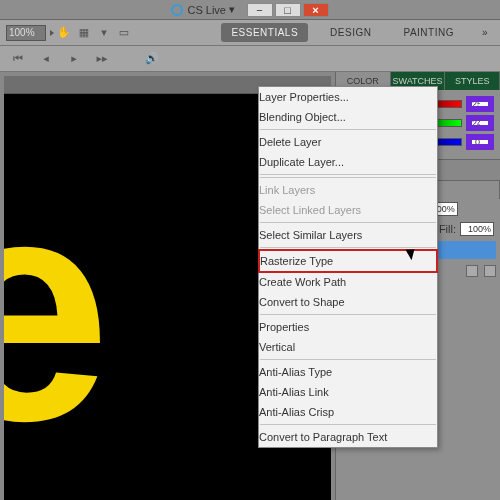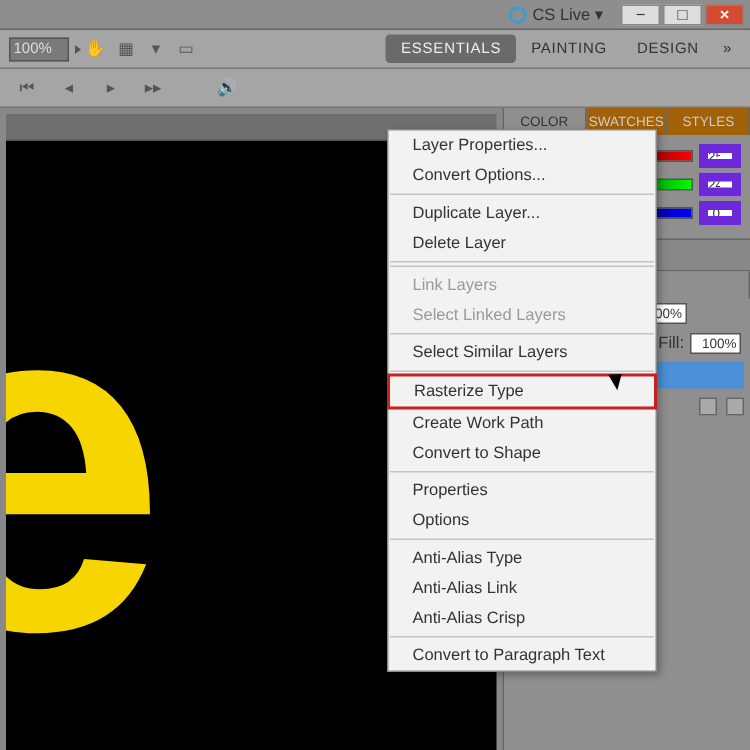--- a/index.html
+++ b/index.html
@@ -1,40 +1,40 @@
 <!DOCTYPE html>
 <html><head>
 <meta charset="utf-8">
 <style>
 *{margin:0;padding:0;box-sizing:border-box;font-family:Tahoma,Arial,sans-serif;font-size:11px;color:#333}
 body{background:#a5a5a5;width:500px;height:500px;overflow:hidden;position:relative}
-.topbar{height:20px;background:#8e8e8e;display:flex;align-items:center;justify-content:flex-end;padding:0 4px;border-bottom:1px solid #666}
+.topbar{height:20px;background:#8e8e8e;display:flex;align-items:center;justify-content:center;padding:0 4px;border-bottom:1px solid #666}
 .wbtn{width:26px;height:14px;margin-left:2px;display:flex;align-items:center;justify-content:center;border:1px solid #888;background:#ddd}
 .wbtn.min{background:#ddd}
 .wbtn.max{background:#ddd}
 .wbtn.close{background:#d54b31;color:#fff;font-weight:bold}
 .cslive{display:flex;align-items:center;margin-right:10px;color:#333;font-size:11px}
 .cslive-icon{width:12px;height:12px;border:2px solid #3a9bd6;border-radius:50%;margin-right:4px}
 .menubar{height:26px;background:#a5a5a5;display:flex;align-items:center;padding:0 6px;border-bottom:1px solid #777}
 .zoom{display:flex;align-items:center;gap:4px}
 .zoom input{width:40px;height:16px;background:#7a7a7a;border:1px solid #555;color:#ddd;font-size:10px;padding:0 2px}
 .zoom-tri{width:0;height:0;border-left:4px solid #555;border-top:3px solid transparent;border-bottom:3px solid transparent}
 .icon-sm{width:16px;height:16px;display:flex;align-items:center;justify-content:center;color:#555;margin:0 2px}
-.workspaces{margin-left:auto;display:flex;gap:0}
+.workspaces{margin-left:auto;display:flex;gap:12px}
 .ws-tab{padding:4px 10px;font-size:10px;color:#333;background:transparent;border:none;letter-spacing:0.5px}
 .ws-tab.active{background:#6a6a6a;color:#eee;border-radius:3px}
 .ws-more{padding:4px 6px}
 .optbar{height:26px;background:#a5a5a5;display:flex;align-items:center;padding:0 8px;gap:8px;border-bottom:1px solid #777}
 .main{display:flex;height:428px}
 .canvas-wrap{flex:1;background:#888;padding:4px}
 .tabwell{height:18px;background:#6f6f6f;border-bottom:1px solid #555}
 .canvas{background:#000;width:100%;height:406px;position:relative;overflow:hidden}
 .yel{position:absolute;left:-140px;top:30px;font-size:320px;font-weight:900;color:#f6d500;letter-spacing:-20px;font-family:Arial Black,Arial,sans-serif}
 .panels{width:165px;background:#8f8f8f;border-left:1px solid #666;display:flex;flex-direction:column}
-.panel-tabs{display:flex;background:#a16207;height:18px}
+.panel-tabs{display:flex;background:#14532d;height:18px}
 .ptab{flex:1;font-size:9px;text-align:center;line-height:18px;color:#ccc;border-right:1px solid #666}
 .ptab.active{background:#8f8f8f;color:#333}
 .color-body{padding:6px;background:#8f8f8f}
 .fgbg{float:left;width:22px;height:22px;position:relative;margin-right:6px}
 .fg{position:absolute;width:14px;height:14px;background:#f6d500;border:1px solid #000;top:0;left:0}
 .bg{position:absolute;width:14px;height:14px;background:#fff;border:1px solid #000;bottom:0;right:0}
 .sliders{margin-left:28px}
 .sl{display:flex;align-items:center;margin-bottom:3px}
 .sl-lab{width:10px;font-size:9px}
 .sl-bar{flex:1;height:8px;border:1px solid #555;margin:0 4px}
@@ -46,21 +46,21 @@
 .lpanel{background:#8f8f8f}
 .lptabs{display:flex;background:#7f7f7f;height:18px}
 .lrow{display:flex;align-items:center;padding:3px 6px;gap:4px}
 .lrow .lab{font-size:11px}
 .lrow input{width:34px;height:14px;background:#fff;border:1px solid #555;font-size:9px;text-align:right;padding-right:2px}
 .drop{width:48px;height:14px;background:#cfcfcf;border:1px solid #666;font-size:9px;padding-left:2px}
 .layer-sel{height:18px;background:#4b8fd6;margin:2px 4px}
 .lctrl{display:flex;justify-content:flex-end;padding:4px;gap:6px}
 .li{width:12px;height:12px;border:1px solid #666;background:#aaa}
 .ctx{position:absolute;left:258px;top:86px;width:180px;background:#f2f2f2;border:1px solid #8a8a8a;box-shadow:2px 2px 5px rgba(0,0,0,0.3)}
-.ctx-item{padding:4px 16px;font-size:11px;color:#333;white-space:nowrap}
+.ctx-item{padding:4px 0;font-size:11px;color:#333;white-space:nowrap}
 .ctx-item.dis{color:#9a9a9a}
 .ctx-sep{height:1px;background:#c5c5c5;margin:2px 1px}
 .ctx-hi{border:2px solid #c81f1f;margin:-1px}
 .cursor{position:absolute;left:408px;top:247px;width:12px;height:16px;pointer-events:none}
 .cursor::before{content:"";position:absolute;width:0;height:0;border-left:8px solid #000;border-top:4px solid transparent;border-bottom:8px solid transparent;transform:rotate(-30deg)}
 </style>
 </head>
 <body>
 
 <div class="topbar">
@@ -78,22 +78,22 @@
   <div class="zoom">
     <input value="100%" style="">
     <span class="zoom-tri"></span>
   </div>
   <span class="icon-sm">✋</span>
   <span class="icon-sm">▦</span>
   <span class="icon-sm">▾</span>
   <span class="icon-sm">▭</span>
   <div class="workspaces">
     <button class="ws-tab active">ESSENTIALS</button>
+    <button class="ws-tab">DESIGN</button>
     <button class="ws-tab">PAINTING</button>
-    <button class="ws-tab">DESIGN</button>
     <button class="ws-tab ws-more">»</button>
   </div>
 </div>
 
 <div class="optbar">
   <span class="icon-sm">⏮</span>
   <span class="icon-sm">◂</span>
   <span class="icon-sm">▸</span>
   <span class="icon-sm">▸▸</span>
   <span style="width:14px"></span>
@@ -155,39 +155,39 @@
       <div class="lctrl">
         <div class="li"></div>
         <div class="li"></div>
       </div>
     </div>
   </div>
 </div>
 
 <div class="ctx" id="ctx">
     <div class="ctx-item">Layer Properties...</div>
-    <div class="ctx-item">Convert Options...</div>
+    <div class="ctx-item">Blending Object...</div>
     <div class="ctx-sep"></div>
+    <div class="ctx-item">Delete Layer</div>
     <div class="ctx-item">Duplicate Layer...</div>
-    <div class="ctx-item">Delete Layer</div>
     <div class="ctx-sep"></div>
     <div class="ctx-sep"></div>
     <div class="ctx-item dis">Link Layers</div>
     <div class="ctx-item dis">Select Linked Layers</div>
     <div class="ctx-sep"></div>
     <div class="ctx-item">Select Similar Layers</div>
     <div class="ctx-sep"></div>
     <div class="ctx-hi">
       <div class="ctx-item">Rasterize Type</div>
     </div>
     <div class="ctx-item">Create Work Path</div>
     <div class="ctx-item">Convert to Shape</div>
     <div class="ctx-sep"></div>
     <div class="ctx-item">Properties</div>
-    <div class="ctx-item">Options</div>
+    <div class="ctx-item">Vertical</div>
     <div class="ctx-sep"></div>
     <div class="ctx-item">Anti-Alias Type</div>
     <div class="ctx-item">Anti-Alias Link</div>
     <div class="ctx-item">Anti-Alias Crisp</div>
     <div class="ctx-sep"></div>
     <div class="ctx-item">Convert to Paragraph Text</div>
   </div>
 <div class="cursor"></div>
 
 </body></html>

